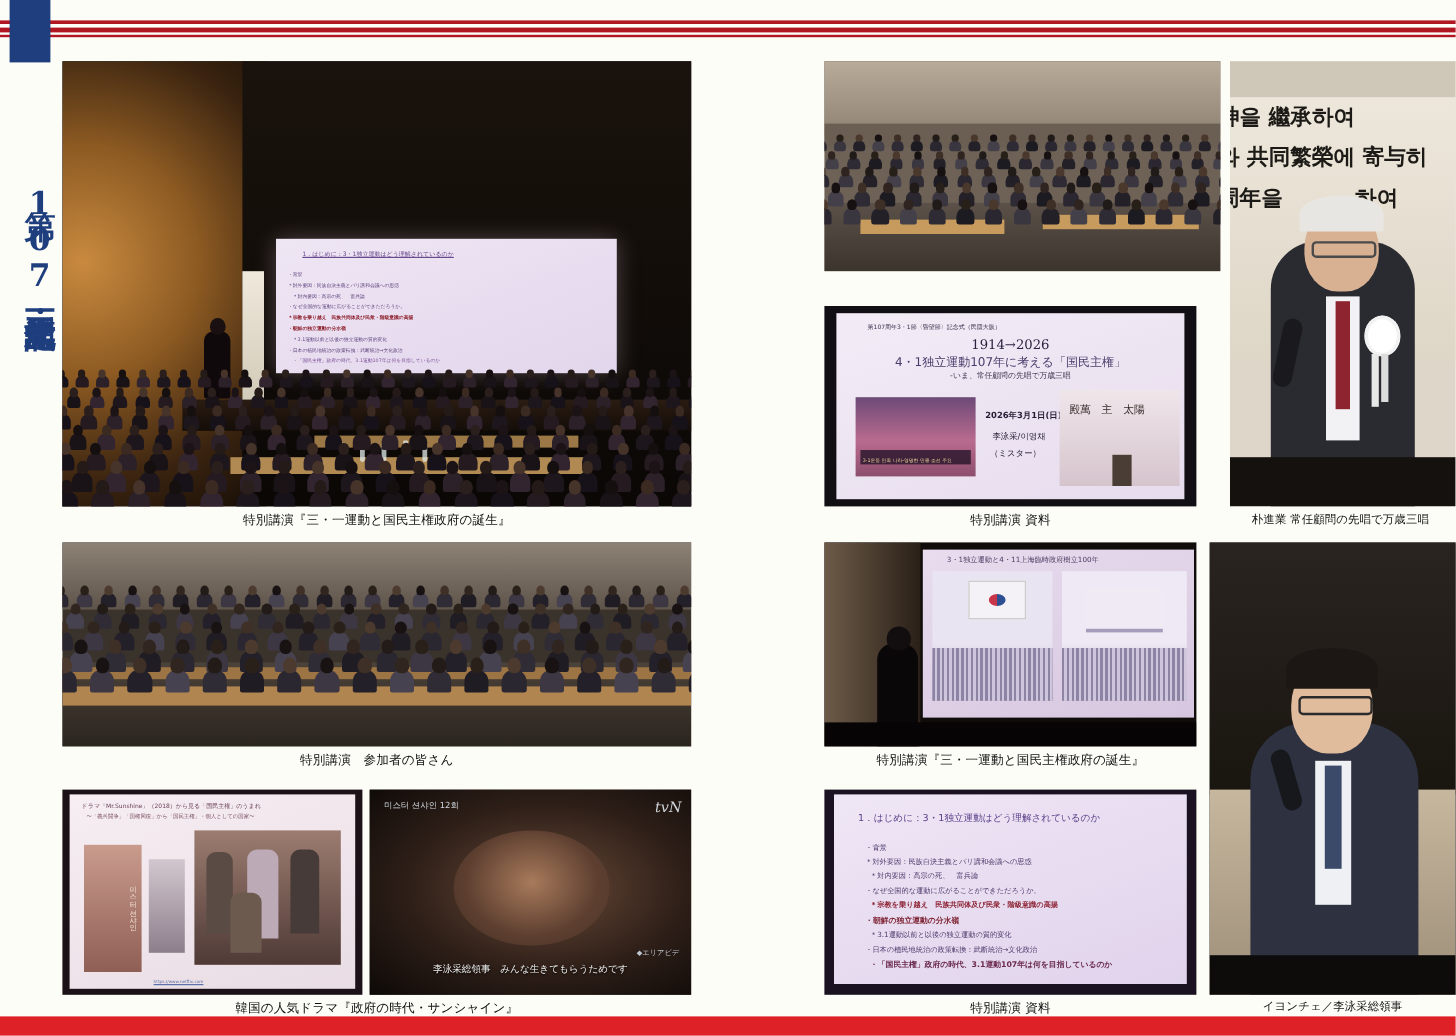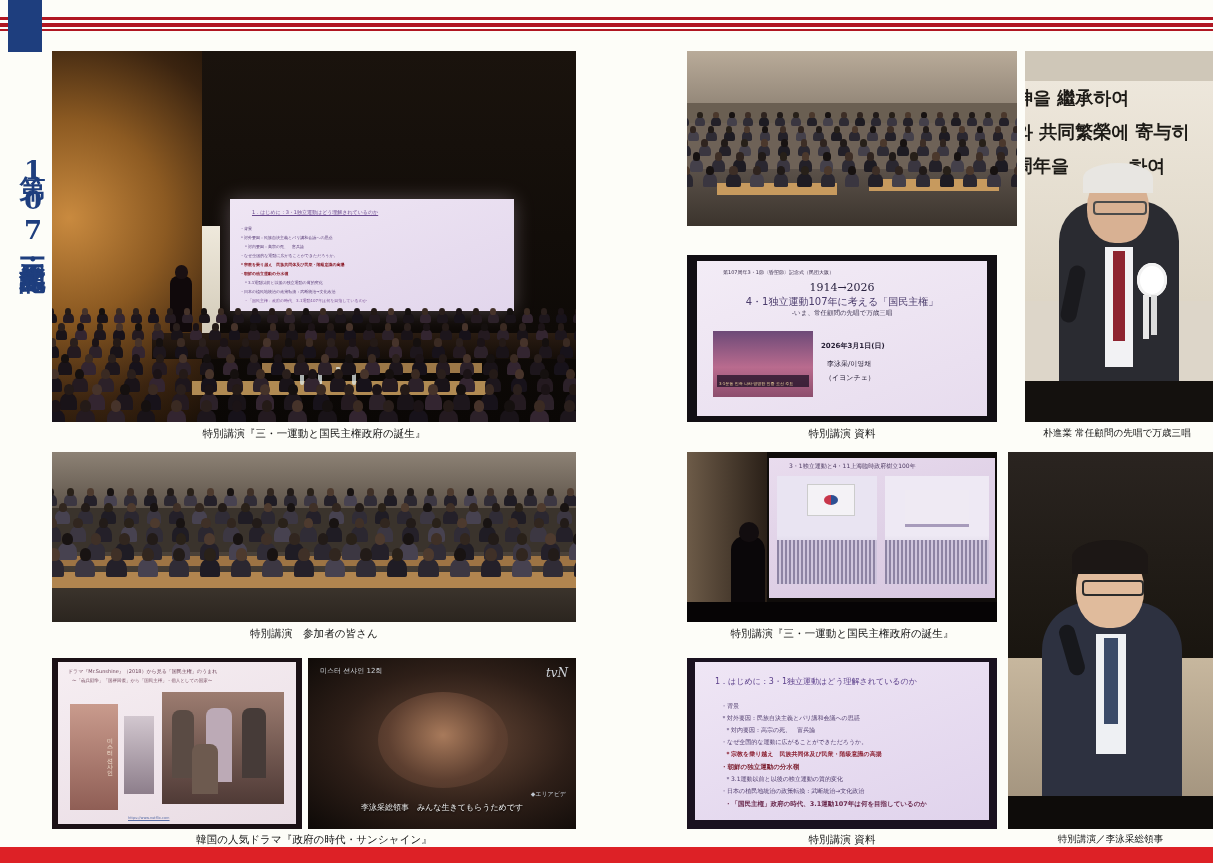--- a/index.html
+++ b/index.html
@@ -664,22 +664,26 @@
       <div style="position:absolute;left:0;top:34px;width:290px;text-align:center;font-size:10px;color:#4a3b6b;">4・1独立運動107年に考える「国民主権」</div>
       <div style="position:absolute;left:0;top:48px;width:290px;text-align:center;font-size:6.5px;color:#3c3350;">-いま、常任顧問の先唱で万歳三唱</div>
 
       <div style="position:absolute;left:16px;top:70px;width:100px;height:66px;background:linear-gradient(180deg,#6d4a78,#b96b8e 55%,#8d4e6d);overflow:hidden;">
         <div style="position:absolute;left:4px;bottom:10px;width:92px;height:12px;background:rgba(20,10,30,.7);"></div>
         <div style="position:absolute;left:6px;bottom:11px;font-size:4px;color:#f3d9a0;white-space:nowrap;">3·1운동 민족 나라-영명한 민중 조선 주요</div>
       </div>
 
       <div style="position:absolute;left:124px;top:80px;font-size:7px;color:#241d33;font-weight:bold;white-space:nowrap;">2026年3月1日(日)</div>
       <div style="position:absolute;left:130px;top:98px;font-size:7px;color:#241d33;white-space:nowrap;">李泳采/이영채</div>
-      <div style="position:absolute;left:128px;top:112px;font-size:7px;color:#241d33;white-space:nowrap;">（イヨンチェ）</div>
-
+      <div style="position:absolute;left:128px;top:112px;font-size:7px;color:#241d33;white-space:nowrap;">（ミスター）</div>
+
+      <div style="position:absolute;left:186px;top:64px;width:100px;height:80px;background:linear-gradient(180deg,#efe6ea,#d6c4cd);overflow:hidden;">
+        <div style="position:absolute;left:8px;top:10px;font-size:9px;color:#3a2b2b;font-family:'DejaVu Serif','Liberation Serif',serif;white-space:nowrap;">殿萬　主　太陽</div>
+        <div style="position:absolute;left:44px;bottom:0;width:16px;height:26px;background:#4a3d35;"></div>
+      </div>
     </div>
   </div>
 </div>
 <div class="cap" style="left:687px;top:427px;width:310px;">特別講演 資料</div>
 
 <div class="photo" style="left:52px;top:452px;width:524px;height:170px;background:#3a332c;">
   <div class="scene">
     <div style="position:absolute;left:0;top:0;width:524px;height:56px;background:linear-gradient(180deg,#8d8275,#5e544a);"></div>
     <div style="position:absolute;left:0;top:100px;width:524px;height:70px;background:linear-gradient(180deg,#4b4239,#2b251f);"></div>
     <div style="position:absolute;left:0;top:120px;width:524px;height:16px;background:#b1854f;"></div>
@@ -935,21 +939,21 @@
     <div style="position:absolute;left:34px;top:150px;width:140px;height:227px;background:#2d3140;border-radius:48px 48px 0 0;"></div>
     <div class="head" style="left:68px;top:96px;width:68px;height:80px;background:#e0bb9c;"></div>
     <div style="position:absolute;left:64px;top:88px;width:76px;height:34px;background:#1c1715;border-radius:50% 50% 0 0;"></div>
     <div style="position:absolute;left:74px;top:128px;width:58px;height:12px;border:2px solid #2b2b2b;border-radius:4px;"></div>
     <div style="position:absolute;left:88px;top:182px;width:30px;height:120px;background:#eef0f3;"></div>
     <div style="position:absolute;left:96px;top:186px;width:14px;height:86px;background:#3a4a68;"></div>
     <div style="position:absolute;left:56px;top:172px;width:16px;height:52px;background:#17181c;border-radius:8px;transform:rotate(-16deg);"></div>
     <div style="position:absolute;left:0;top:344px;width:205px;height:33px;background:#0e0c0a;"></div>
   </div>
 </div>
-<div class="cap" style="left:1008px;top:833px;width:205px;font-size:9.5px;">特別講演／李泳采総領事</div>
+<div class="cap" style="left:1008px;top:833px;width:205px;font-size:9.5px;">イヨンチェ／李泳采総領事</div>
 
 <div class="photo" style="left:52px;top:658px;width:250px;height:171px;background:#1b1116;">
   <div class="scene">
     <div class="screen" style="left:6px;top:4px;width:238px;height:162px;background:linear-gradient(160deg,#f6eef2,#e9dce4);">
       <div style="position:absolute;left:10px;top:6px;font-size:5px;color:#6a3f55;white-space:nowrap;">ドラマ『Mr.Sunshine』（2018）から見る「国民主権」のうまれ</div>
       <div style="position:absolute;left:14px;top:16px;font-size:4.5px;color:#7a4f63;white-space:nowrap;">〜「義兵闘争」「国権回復」から「国民主権」・個人としての国家〜</div>
 
       <div style="position:absolute;left:12px;top:42px;width:48px;height:106px;background:linear-gradient(180deg,#c99b8d,#8f5e55);">
         <div style="position:absolute;right:4px;top:30px;writing-mode:vertical-rl;font-size:6px;color:#f2e3d0;">미스터 션샤인</div>
       </div>

